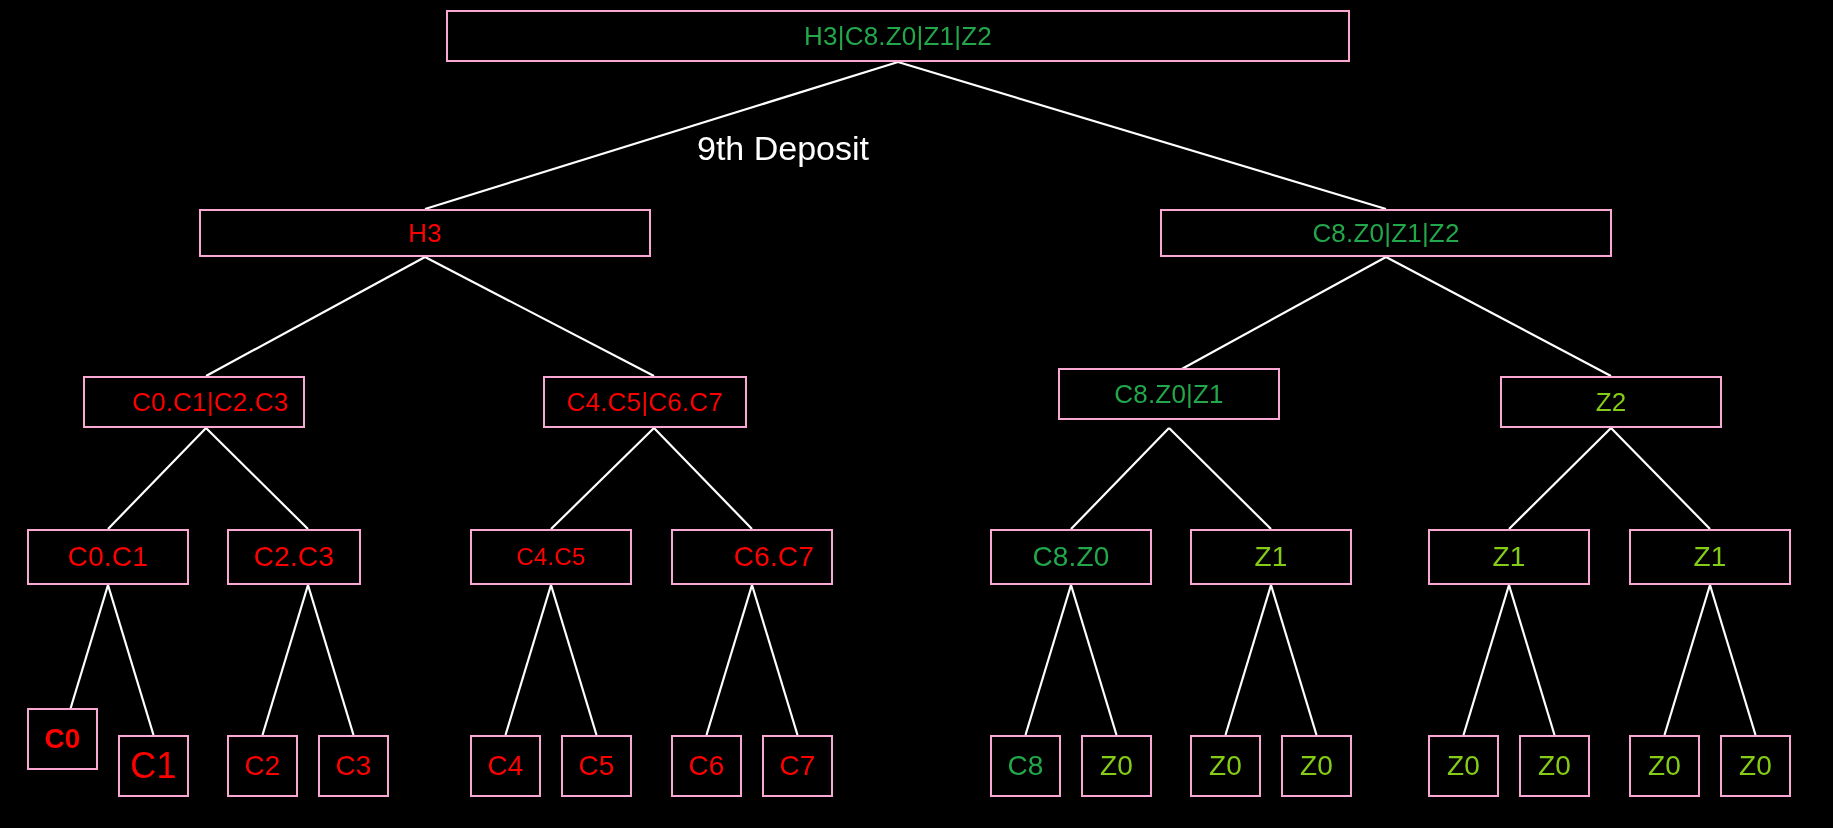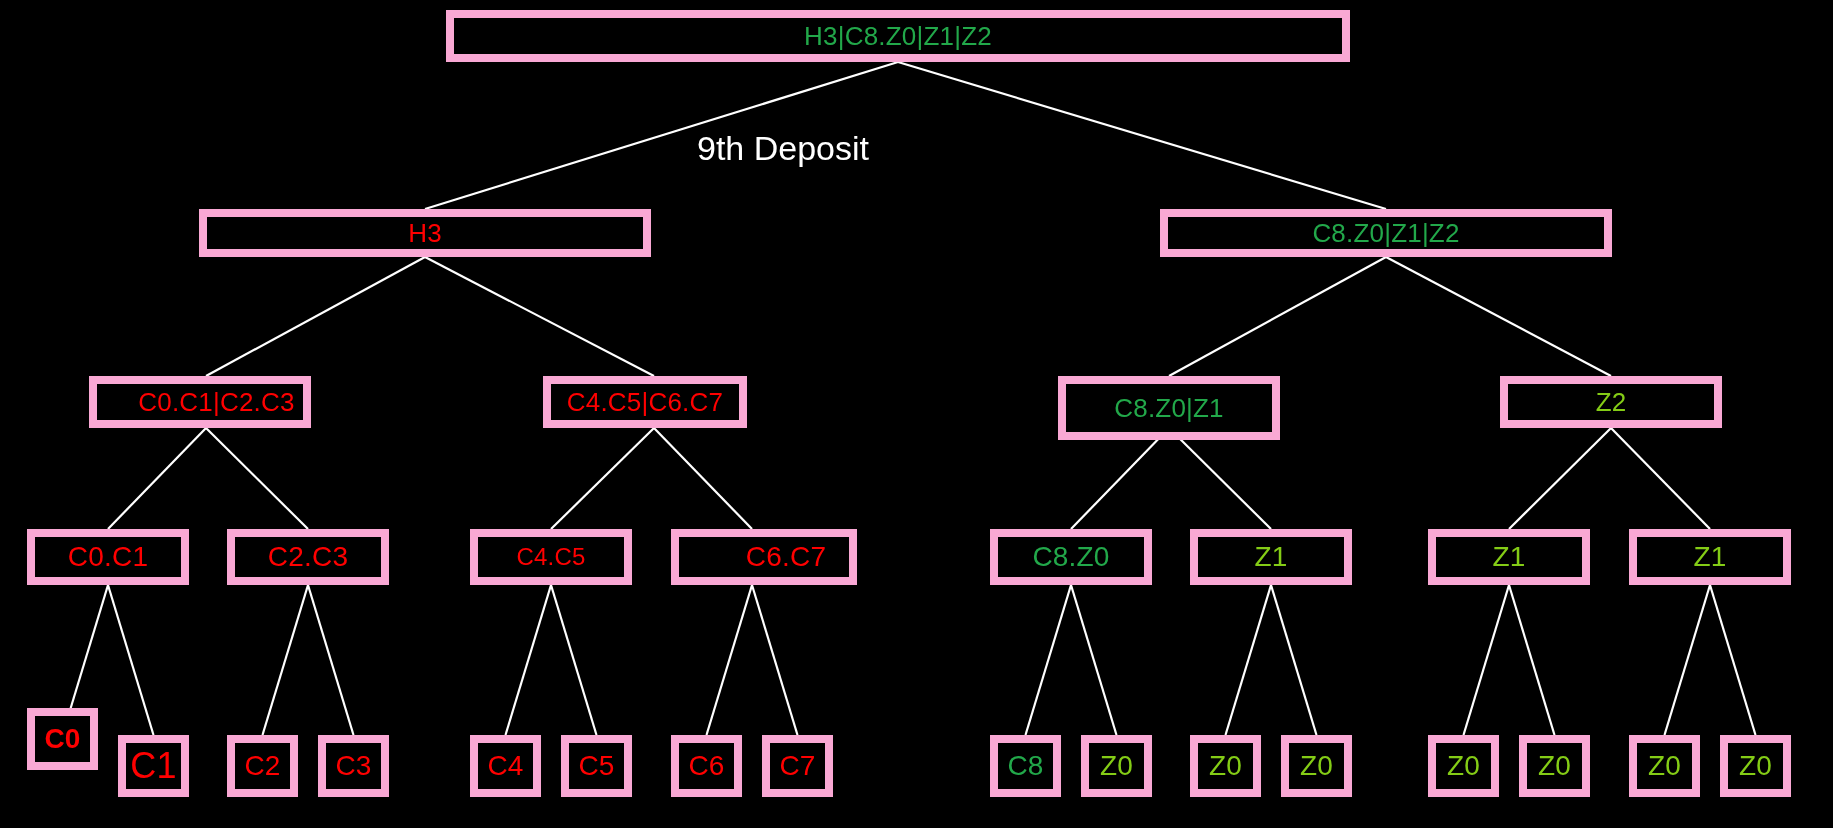--- a/index.html
+++ b/index.html
@@ -19,21 +19,21 @@
     position: absolute;
     left: 0;
     top: 0;
     width: 1833px;
     height: 828px;
     pointer-events: none;
   }
   .node {
     position: absolute;
     box-sizing: border-box;
-    border: 8px solid #f9a8d4;
+    border: 2px solid #f9a8d4;
     background: #000000;
     display: flex;
     align-items: center;
     justify-content: center;
     white-space: nowrap;
     letter-spacing: 0.2px;
   }
   .node .label {
     display: block;
     line-height: 1;
@@ -88,42 +88,42 @@
   <div id="title" style="color: rgb(255, 255, 255); left: 783px; top: 131px; transform: translate(-50%, 0px);">9th Deposit</div>
 <div class="node" style="left: 446px; top: 10px; width: 904px; height: 52px;">
       <span class="label c-green" style="font-size: 26px;">H3|C8.Z0|Z1|Z2</span>
     </div>
     <div class="node" style="left: 199px; top: 209px; width: 452px; height: 48px;">
       <span class="label c-red" style="font-size: 26px;">H3</span>
     </div>
     <div class="node" style="left: 1160px; top: 209px; width: 452px; height: 48px;">
       <span class="label c-green" style="font-size: 26px;">C8.Z0|Z1|Z2</span>
     </div>
-    <div class="node" style="left: 89px; top: 376px; width: 222px; height: 52px; padding-left: 33px;">
+    <div class="node" style="left: 83px; top: 376px; width: 222px; height: 52px; padding-left: 33px;">
       <span class="label c-red" style="font-size: 26px;">C0.C1|C2.C3</span>
     </div>
     <div class="node" style="left: 543px; top: 376px; width: 204px; height: 52px;">
       <span class="label c-red" style="font-size: 26px;">C4.C5|C6.C7</span>
     </div>
-    <div class="node" style="left: 1058px; top: 376px; width: 222px; height: 64px;">
+    <div class="node" style="left: 1058px; top: 368px; width: 222px; height: 52px;">
       <span class="label c-green" style="font-size: 26px;">C8.Z0|Z1</span>
     </div>
     <div class="node" style="left: 1500px; top: 376px; width: 222px; height: 52px;">
       <span class="label c-white" style="font-size: 26px;">Z2</span>
     </div>
     <div class="node" style="left: 27px; top: 529px; width: 162px; height: 56px;">
       <span class="label c-red" style="font-size: 28px;">C0.C1</span>
     </div>
-    <div class="node" style="left: 227px; top: 529px; width: 162px; height: 56px;">
+    <div class="node" style="left: 227px; top: 529px; width: 134px; height: 56px;">
       <span class="label c-red" style="font-size: 28px;">C2.C3</span>
     </div>
     <div class="node" style="left: 470px; top: 529px; width: 162px; height: 56px;">
       <span class="label c-red" style="font-size: 24px;">C4.C5</span>
     </div>
-    <div class="node" style="left: 671px; top: 529px; width: 186px; height: 56px; padding-left: 44px;">
+    <div class="node" style="left: 671px; top: 529px; width: 162px; height: 56px; padding-left: 44px;">
       <span class="label c-red" style="font-size: 28px;">C6.C7</span>
     </div>
     <div class="node" style="left: 990px; top: 529px; width: 162px; height: 56px;">
       <span class="label c-green" style="font-size: 28px;">C8.Z0</span>
     </div>
     <div class="node" style="left: 1190px; top: 529px; width: 162px; height: 56px;">
       <span class="label c-white" style="font-size: 28px;">Z1</span>
     </div>
     <div class="node" style="left: 1428px; top: 529px; width: 162px; height: 56px;">
       <span class="label c-white" style="font-size: 28px;">Z1</span>

